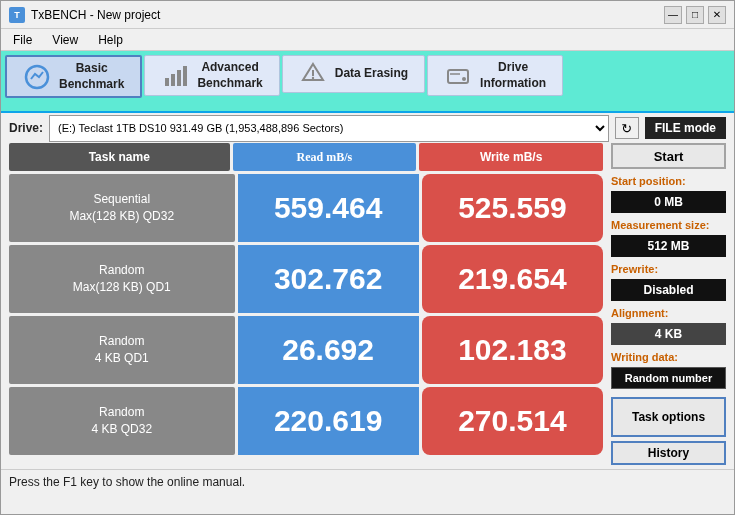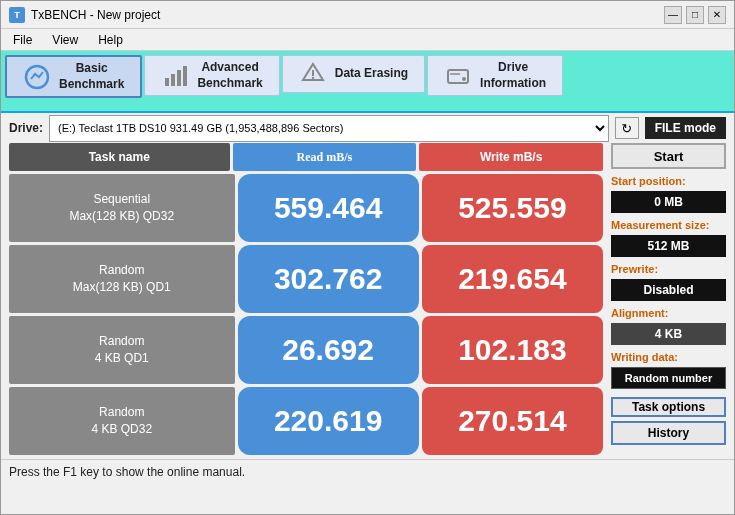--- a/index.html
+++ b/index.html
@@ -216,21 +216,21 @@
     }
     .bench-row-read {
       flex: 1;
       background: #4a90d9;
       color: white;
       display: flex;
       align-items: center;
       justify-content: center;
       font-size: 30px;
       font-weight: bold;
-      border-radius: 12px;
+      border-radius: 0;
     }
     .bench-row-write {
       flex: 1;
       background: #d9504a;
       color: white;
       display: flex;
       align-items: center;
       justify-content: center;
       font-size: 30px;
       font-weight: bold;
@@ -417,20 +417,20 @@
 
     <div class="rp-label">Prewrite:</div>
     <div class="rp-value-box disabled-box">Disabled</div>
 
     <div class="rp-label">Alignment:</div>
     <div class="rp-value-box gray-box">4 KB</div>
 
     <div class="rp-label">Writing data:</div>
     <button class="rp-btn" style="height:22px; font-size:11px; background:#111; color:white; border:1px solid #555; font-weight:600;">Random number</button>
 
-    <button class="rp-btn" style="margin-top:4px; height:20px; font-size:12px; background:#e8e8e8;">Task options</button>
+    <button class="rp-btn" style="margin-top:4px; height:40px; font-size:12px; background:#e8e8e8;">Task options</button>
     <button class="rp-btn" style="height:24px; font-size:12px; background:#e8e8e8;">History</button>
   </div>
 </div>
 
 <div class="status-bar">
   <span>Press the F1 key to show the online manual.</span>
 </div>
 
 </body></html>

